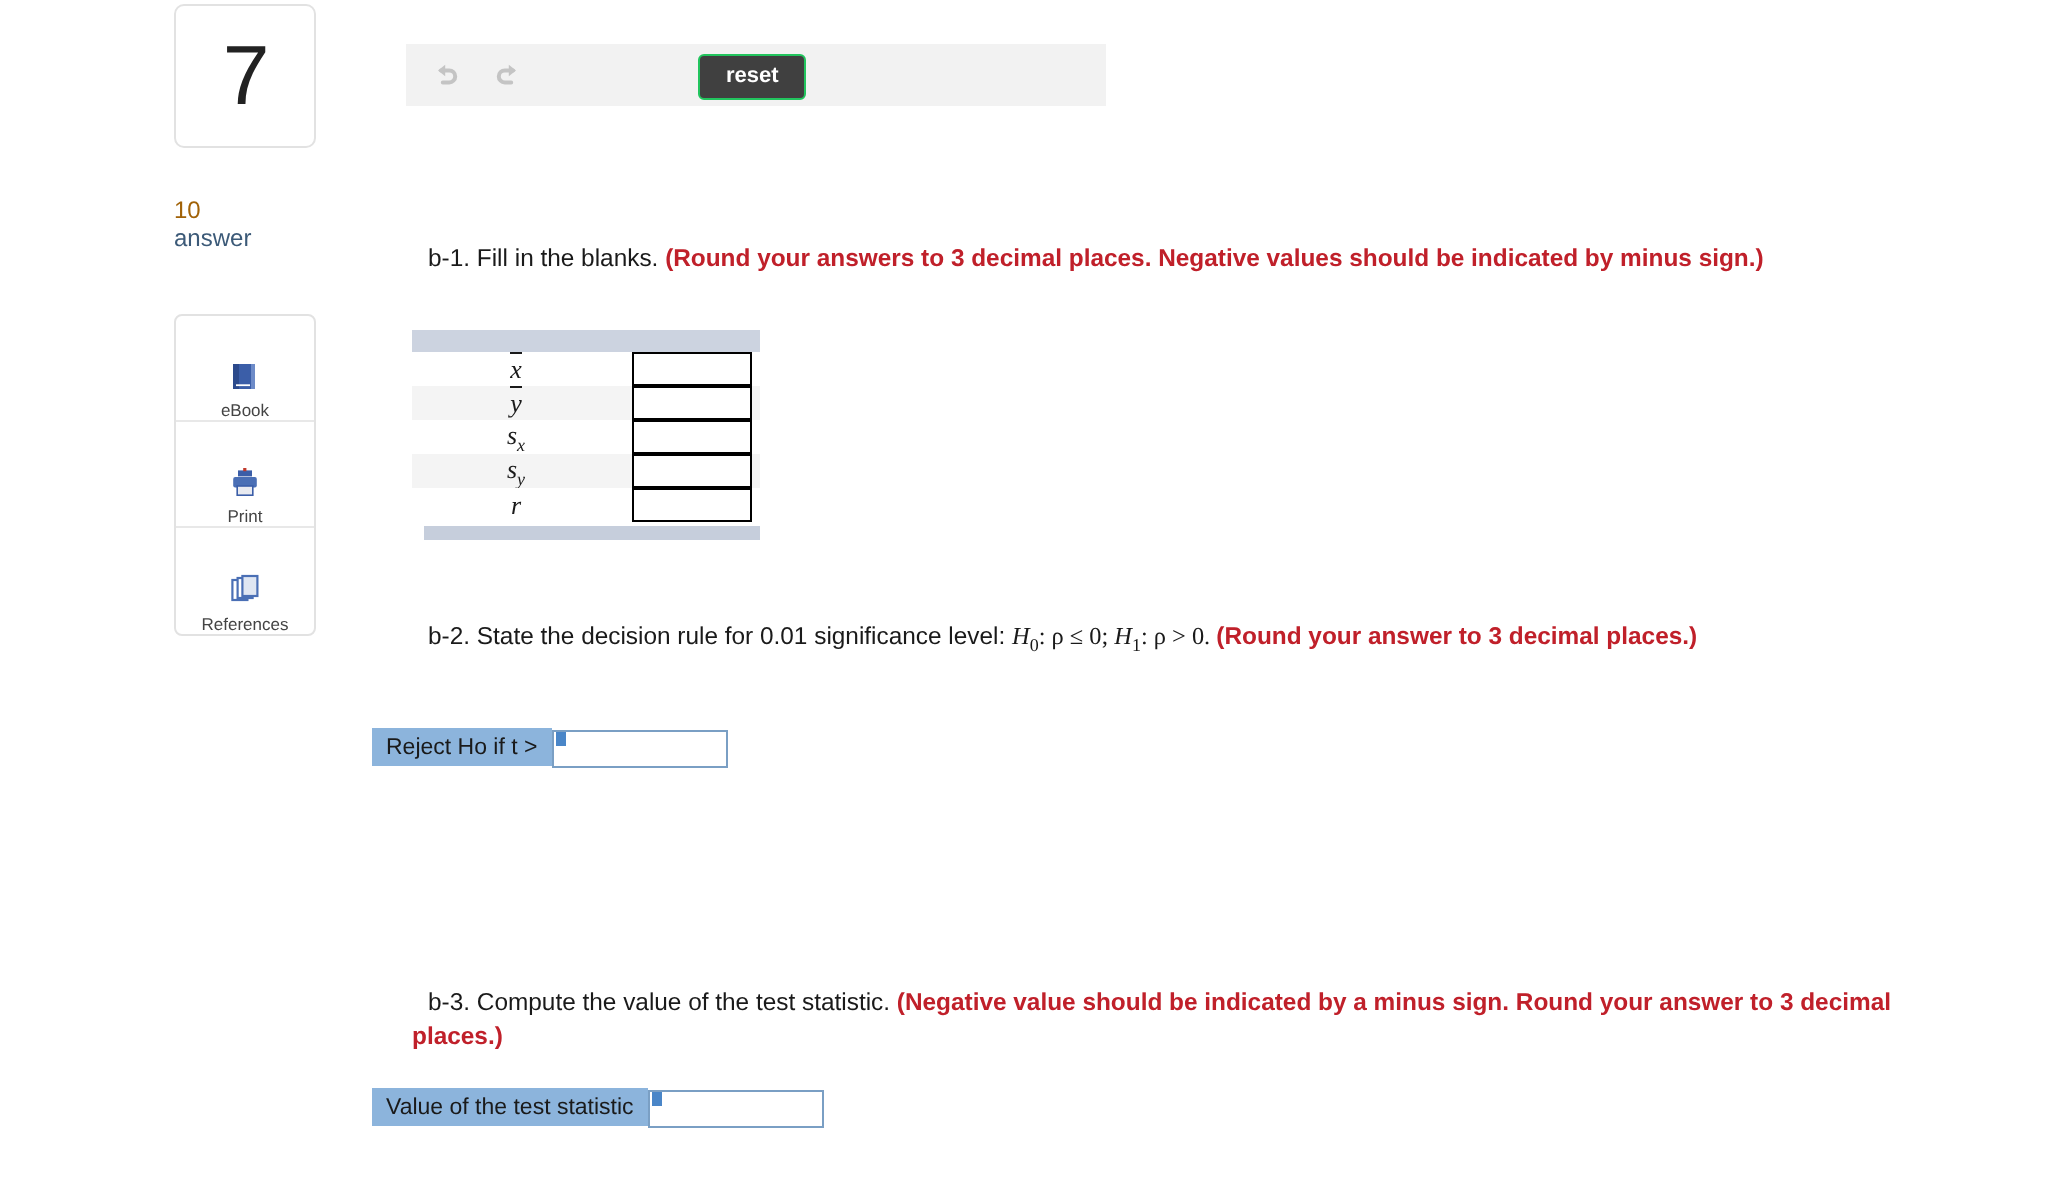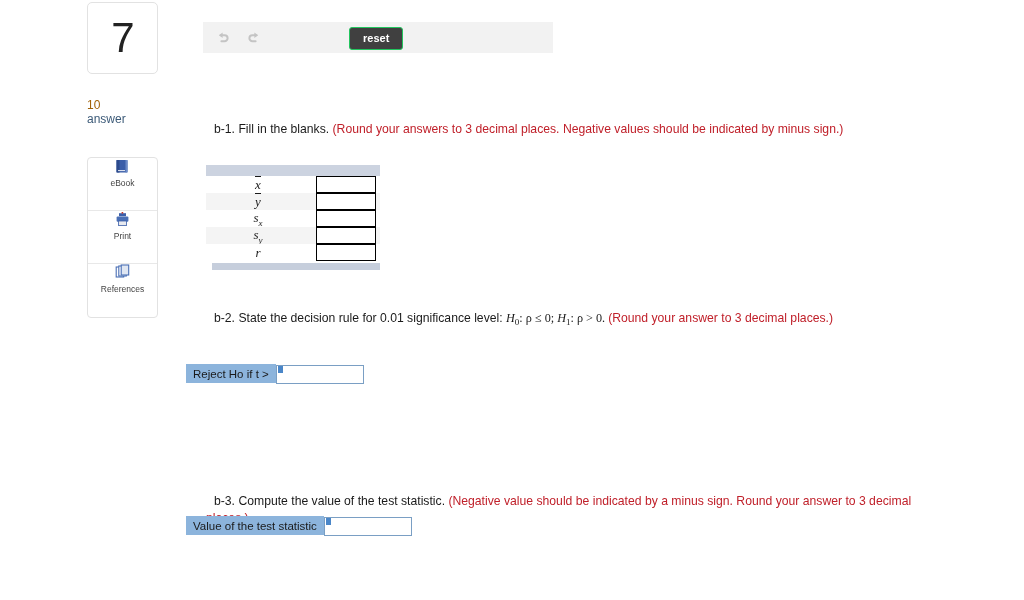--- a/index.html
+++ b/index.html
@@ -35,21 +35,21 @@
   .tools {
     position: absolute; left: 87px; top: 157px;
     width: 71px;
     border: 1px solid #e2e2e2;
     border-radius: 4px;
     background: #ffffff;
   }
   .tool {
     height: 53px;
     display: flex; flex-direction: column;
-    align-items: center; justify-content: flex-start;
+    align-items: center; justify-content: flex-end;
     gap: 3px;
     border-bottom: 1px solid #e8e8e8;
     cursor: pointer;
   }
   .tool:last-child { border-bottom: none; }
   .tool .tool-label { font-size: 8.5px; color: #444444; }
   .tool svg { display: block; }
 
   
   .toolbar {
@@ -76,21 +76,21 @@
     font-family: "Liberation Sans", sans-serif;
   }
 
   
   .qtext {
     position: absolute;
     font-size: 12.2px; color: #1a1a1a;
     line-height: 17px;
   }
   .qtext .lead { font-weight: normal; padding-left: 32px; }
-  .qtext .red { color: #c0202a; font-weight: normal; }
+  .qtext .red { color: #c0202a; font-weight: bold; }
   .qtext .mathi { font-family: "Liberation Serif", serif; font-style: italic; }
   .qtext .mathr { font-family: "Liberation Serif", serif; font-style: normal; }
   .qtext sub { font-size: 9px; }
   .indent2 { display: block; padding-left: 24px; }
 
   
   .stats {
     position: absolute; left: 206px; top: 165px;
     width: 174px;
   }
@@ -273,21 +273,21 @@
     <div class="ainput-wrap" style="width:88px;">
       <input class="ain" type="text" value="" style="">
       <span class="caret"></span>
     </div>
   </div>
 
   <div class="qtext" style="left:182px; top:477px; width:810px;margin-top:16px;">
     <span class="lead">b-3.</span><span> Compute the value of the test statistic. </span><span class="red">(Negative value should be indicated by a minus sign. Round your answer to 3 decimal</span><span class="red indent2">places.)</span>
   </div>
 
-  <div class="ansrow" style="left:186px; top:516px;">
+  <div class="ansrow" style="left:186px; top:544px;">
     <div class="albl">Value of the test statistic</div>
     <div class="ainput-wrap" style="width:88px;">
       <input class="ain" type="text" value="" style="">
       <span class="caret"></span>
     </div>
   </div>
 
 </div>
 
 </body></html>

